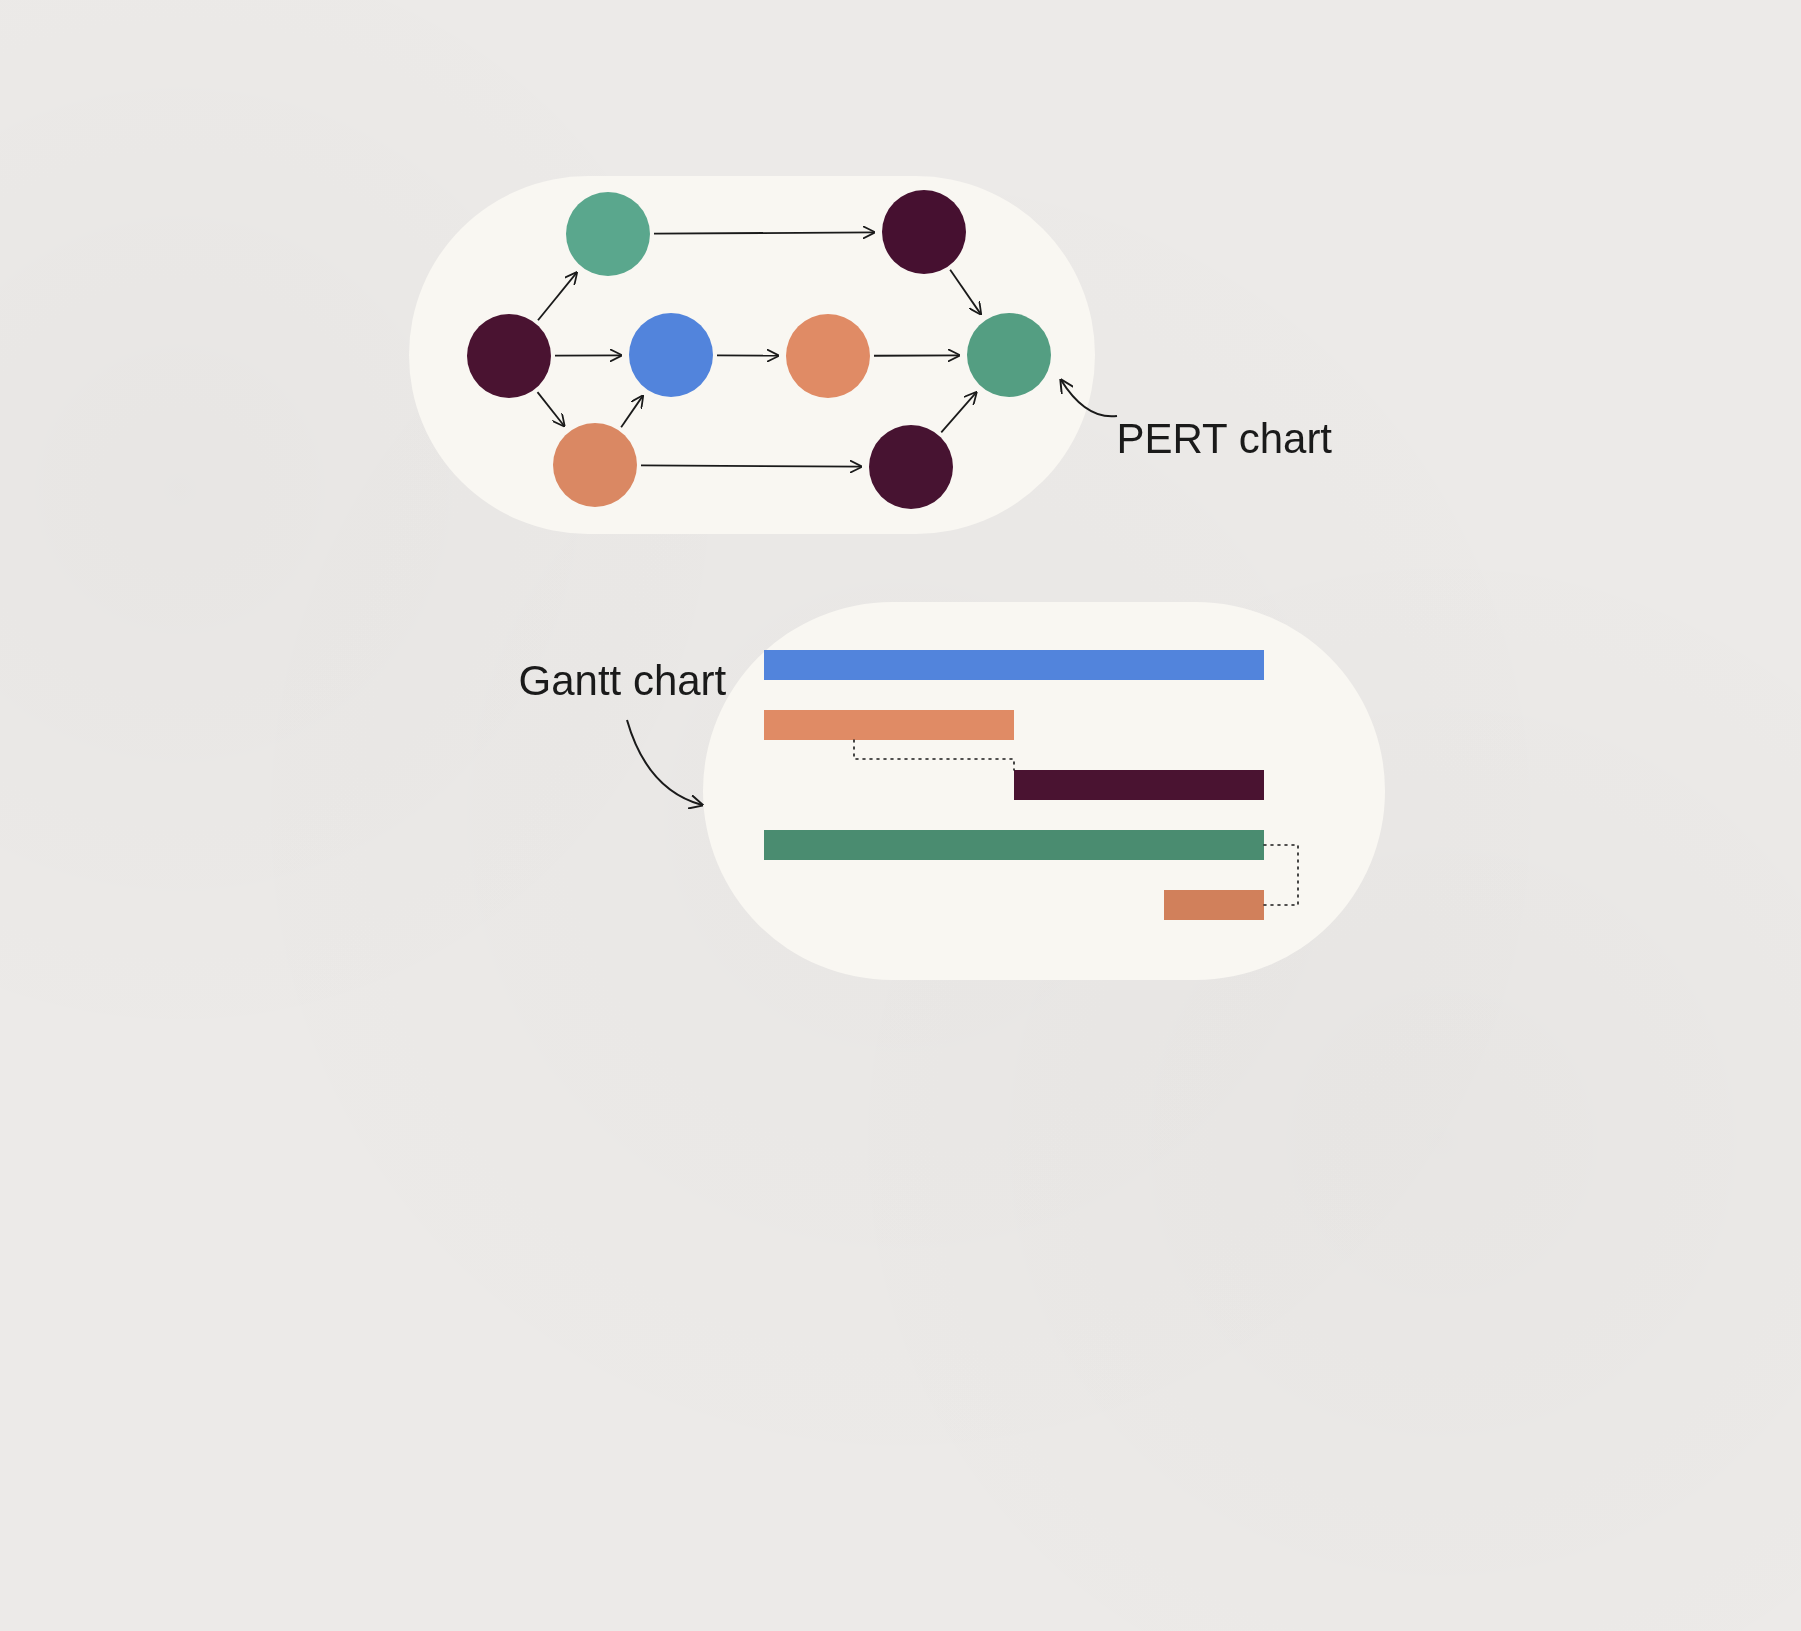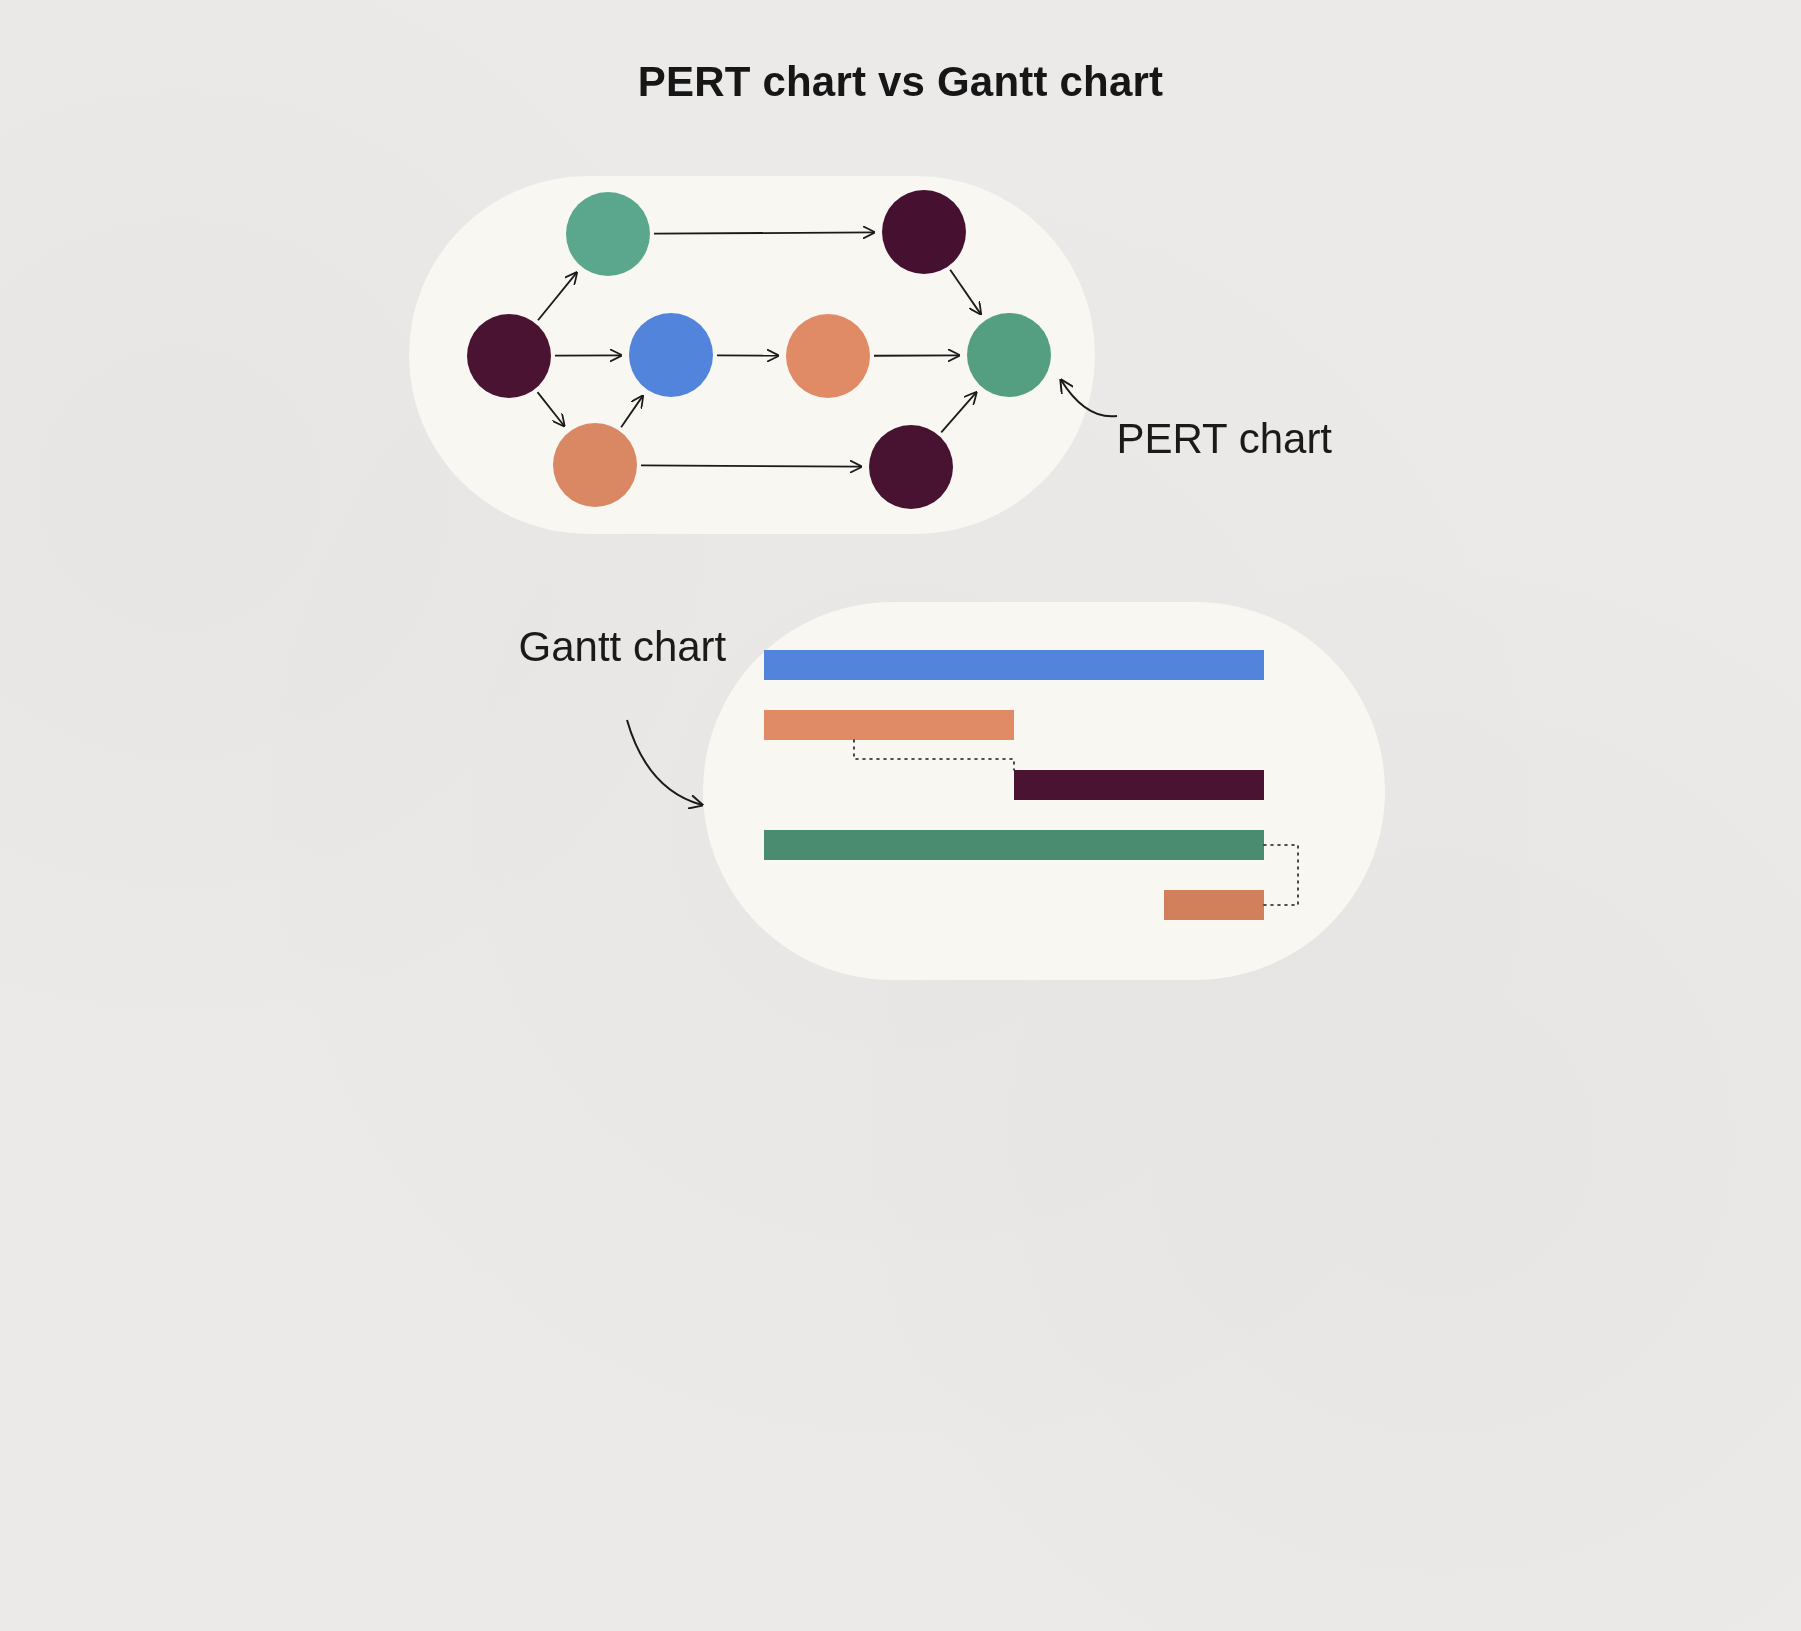--- a/index.html
+++ b/index.html
@@ -53,21 +53,20 @@
     color: #1a1a1a;
     font-weight: 400;
   }
   svg { display:block; }
 </style>
 </head>
 <body>
 
 <div class="canvas">
 
-  <div class="title">PERT chart vs Gantt chart</div>
 
   <div class="pill pert-pill"></div>
 
   <div class="pill gantt-pill"></div>
 
   <svg id="overlay" width="1148" height="1040" style="position:absolute; left:0; top:0; pointer-events:none;">
     <defs>
       <marker id="arrow-end" viewBox="0 0 10 10" refX="9" refY="5" markerWidth="7" markerHeight="7" orient="auto-start-reverse">
         <path d="M 0 0 L 10 5 L 0 10" fill="none" stroke="#1a1a1a" stroke-width="1.4"></path>
       </marker>
@@ -105,15 +104,15 @@
         <path d="M 527 740 L 527 759 L 687 759 L 687 770" fill="none" stroke="#1a1a1a" stroke-width="1.6" stroke-dasharray="2 5" stroke-linecap="round"></path>
         <path d="M 937 845 L 971 845 L 971 905 L 937 905" fill="none" stroke="#1a1a1a" stroke-width="1.6" stroke-dasharray="2 5" stroke-linecap="round"></path>
       </g>
 
     <path d="M 790 416 Q 759 420 734 380" fill="none" stroke="#1a1a1a" stroke-width="2" marker-end="url(#arrow-end)"></path>
 
     <path d="M 300 720 Q 320 790 375 805" fill="none" stroke="#1a1a1a" stroke-width="2" marker-end="url(#arrow-end)"></path>
   </svg>
 
   <div class="label" style="left:790px; top:415px;">PERT chart</div>
-  <div class="label" style="left:192px; top:623px;">Gantt chart</div>
+  <div class="label" style="left:192px; top:657px;">Gantt chart</div>
 
 </div>
 
 </body></html>

